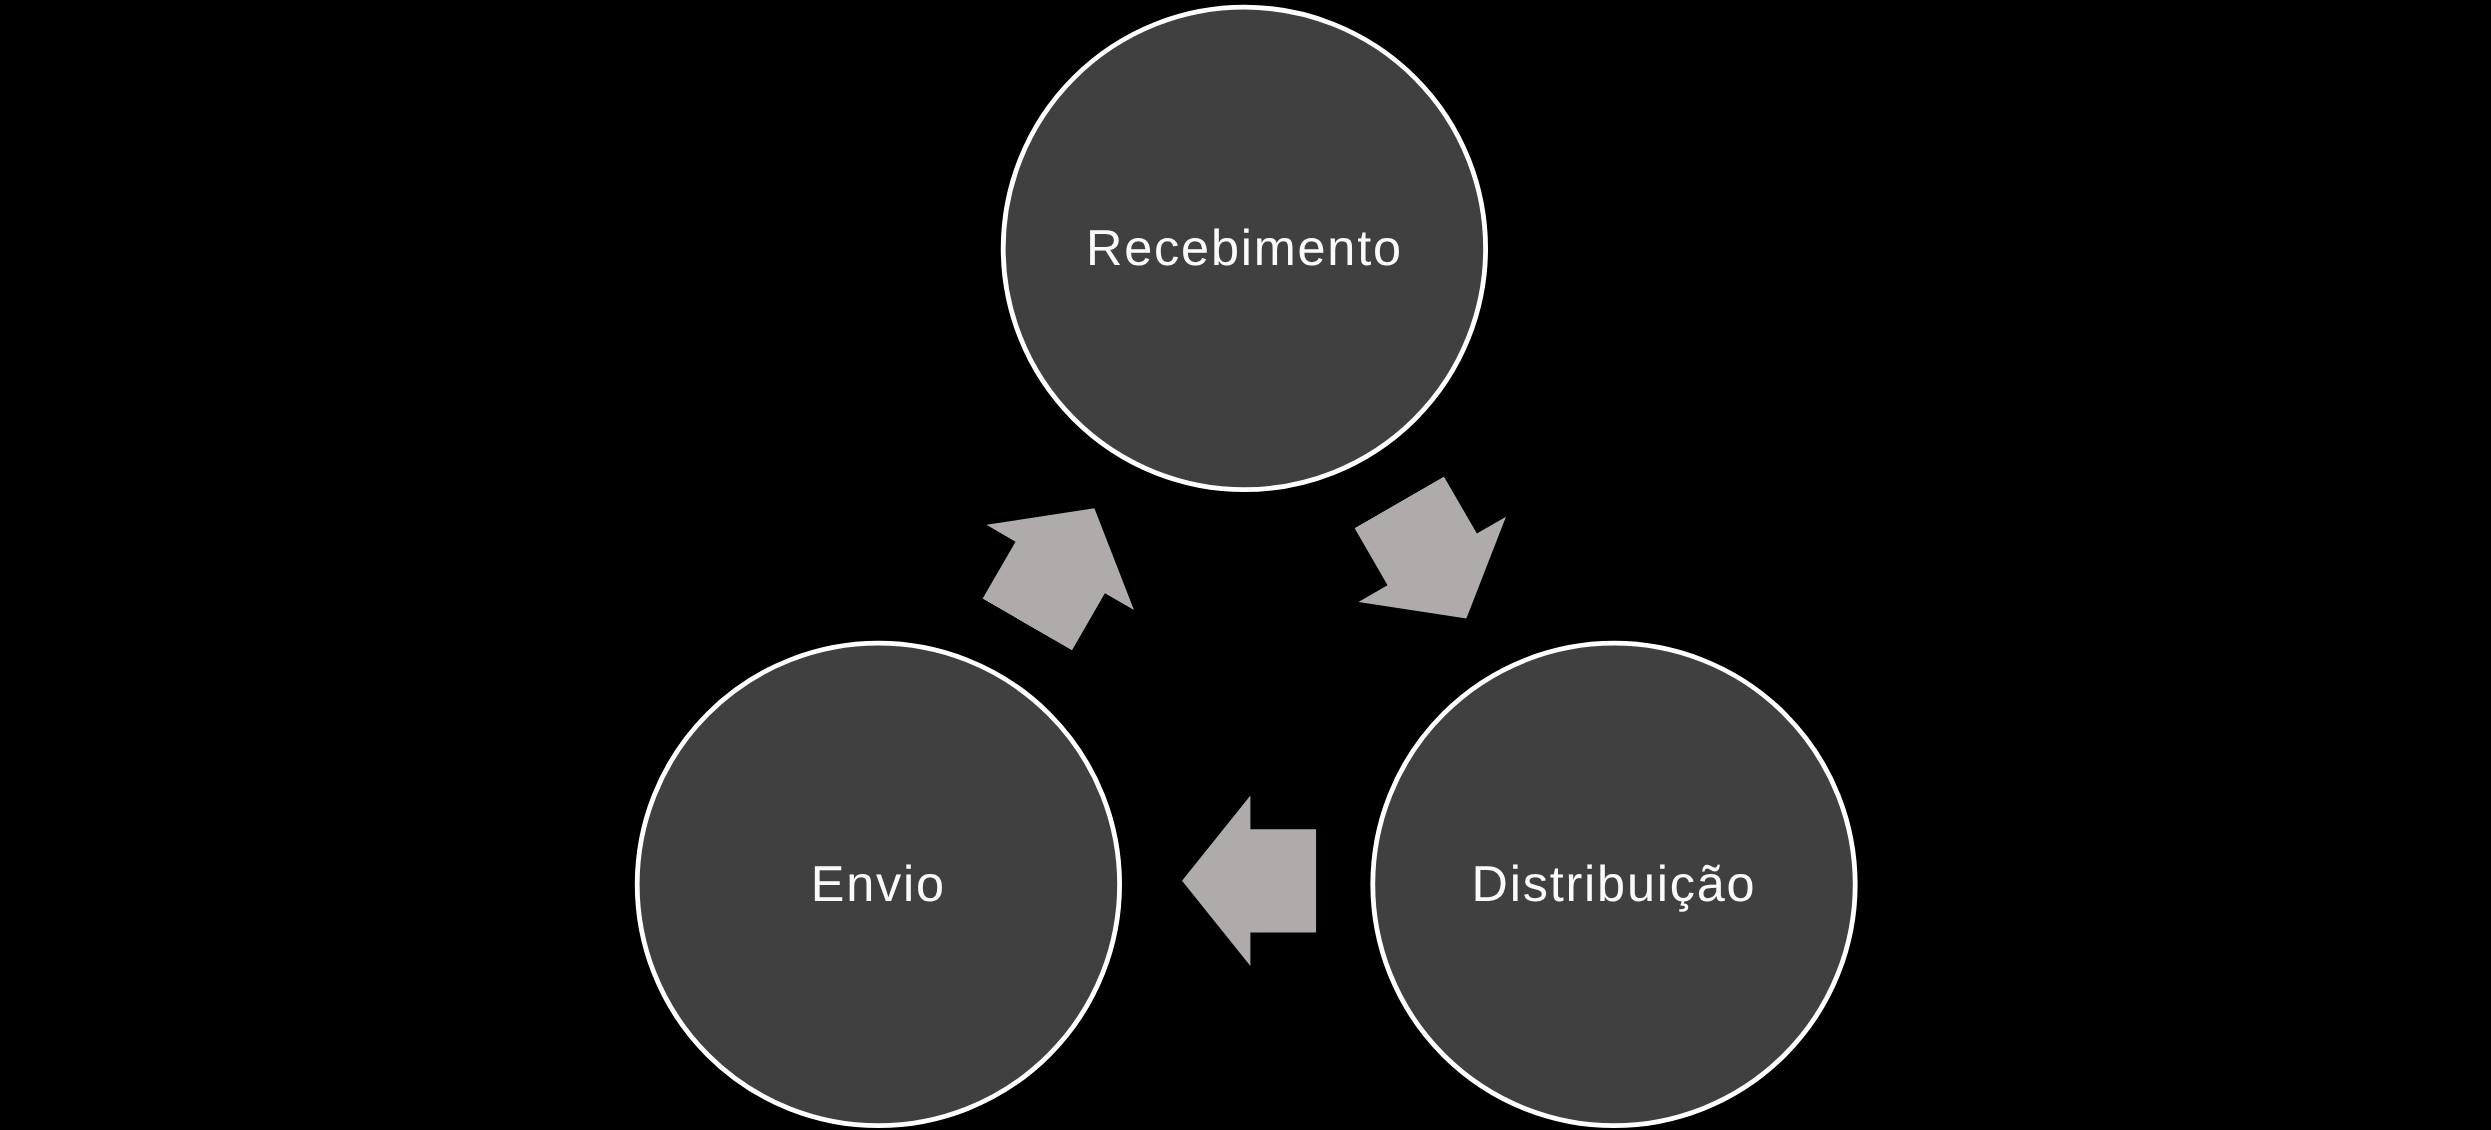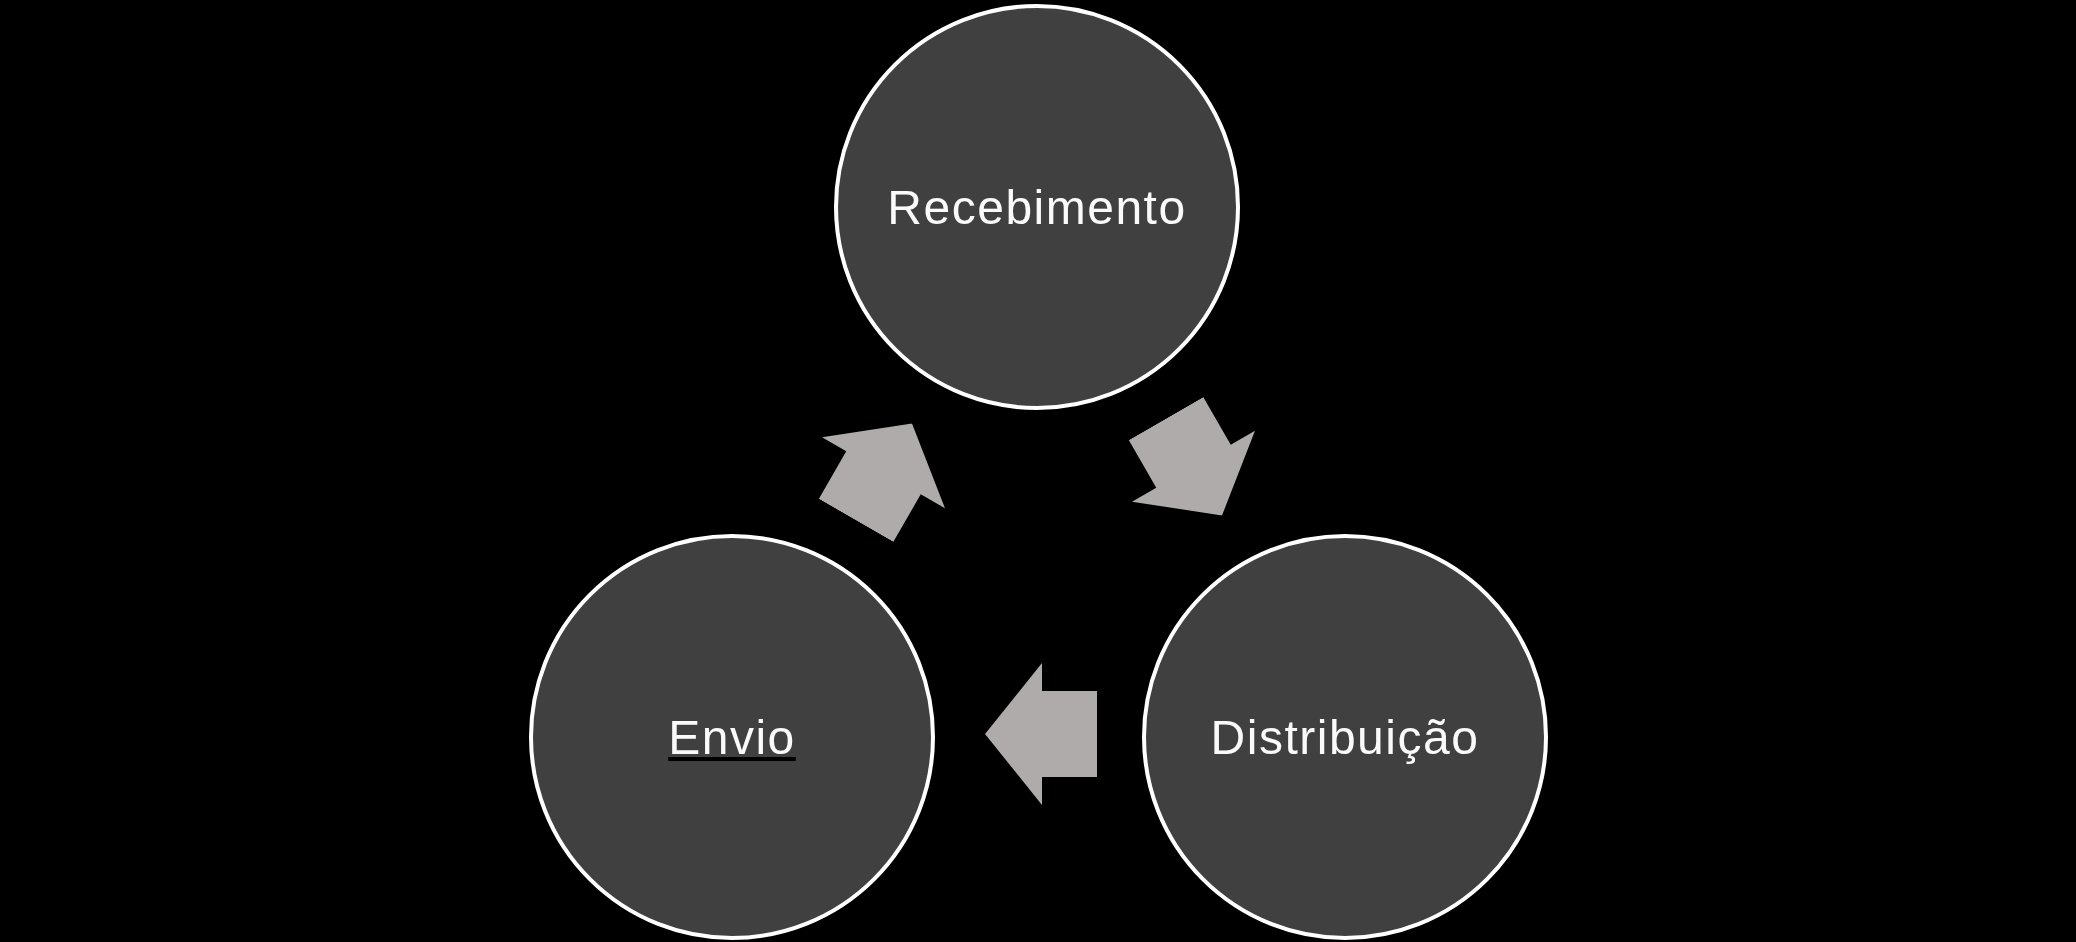--- a/index.html
+++ b/index.html
@@ -21,26 +21,26 @@
     box-sizing: border-box;
     border-radius: 50%;
     background: #404040;
     border: 4px solid #ffffff;
     display: flex;
     align-items: center;
     justify-content: center;
   }
   .cycle-node .node-label {
     color: #fafafa;
-    font-size: 48px;
+    font-size: 42px;
     letter-spacing: 1.5px;
     white-space: nowrap;
   }
   .node-recebimento { left: 834px; top: 4px; }
-  .node-envio       { left: 529px; top: 534px; text-decoration: underline; }
+  .node-envio       { left: 529px; top: 534px; }
   .node-distribuicao{ left: 1142px; top: 534px; justify-content: center; }
 
   
   .cycle-arrow {
     position: absolute;
     width: 112px;
     height: 142px;
     background: #afabaa;
     clip-path: polygon(0px 71px, 57px 0px, 57px 28px, 112px 28px,
                        112px 114px, 57px 114px, 57px 142px);

